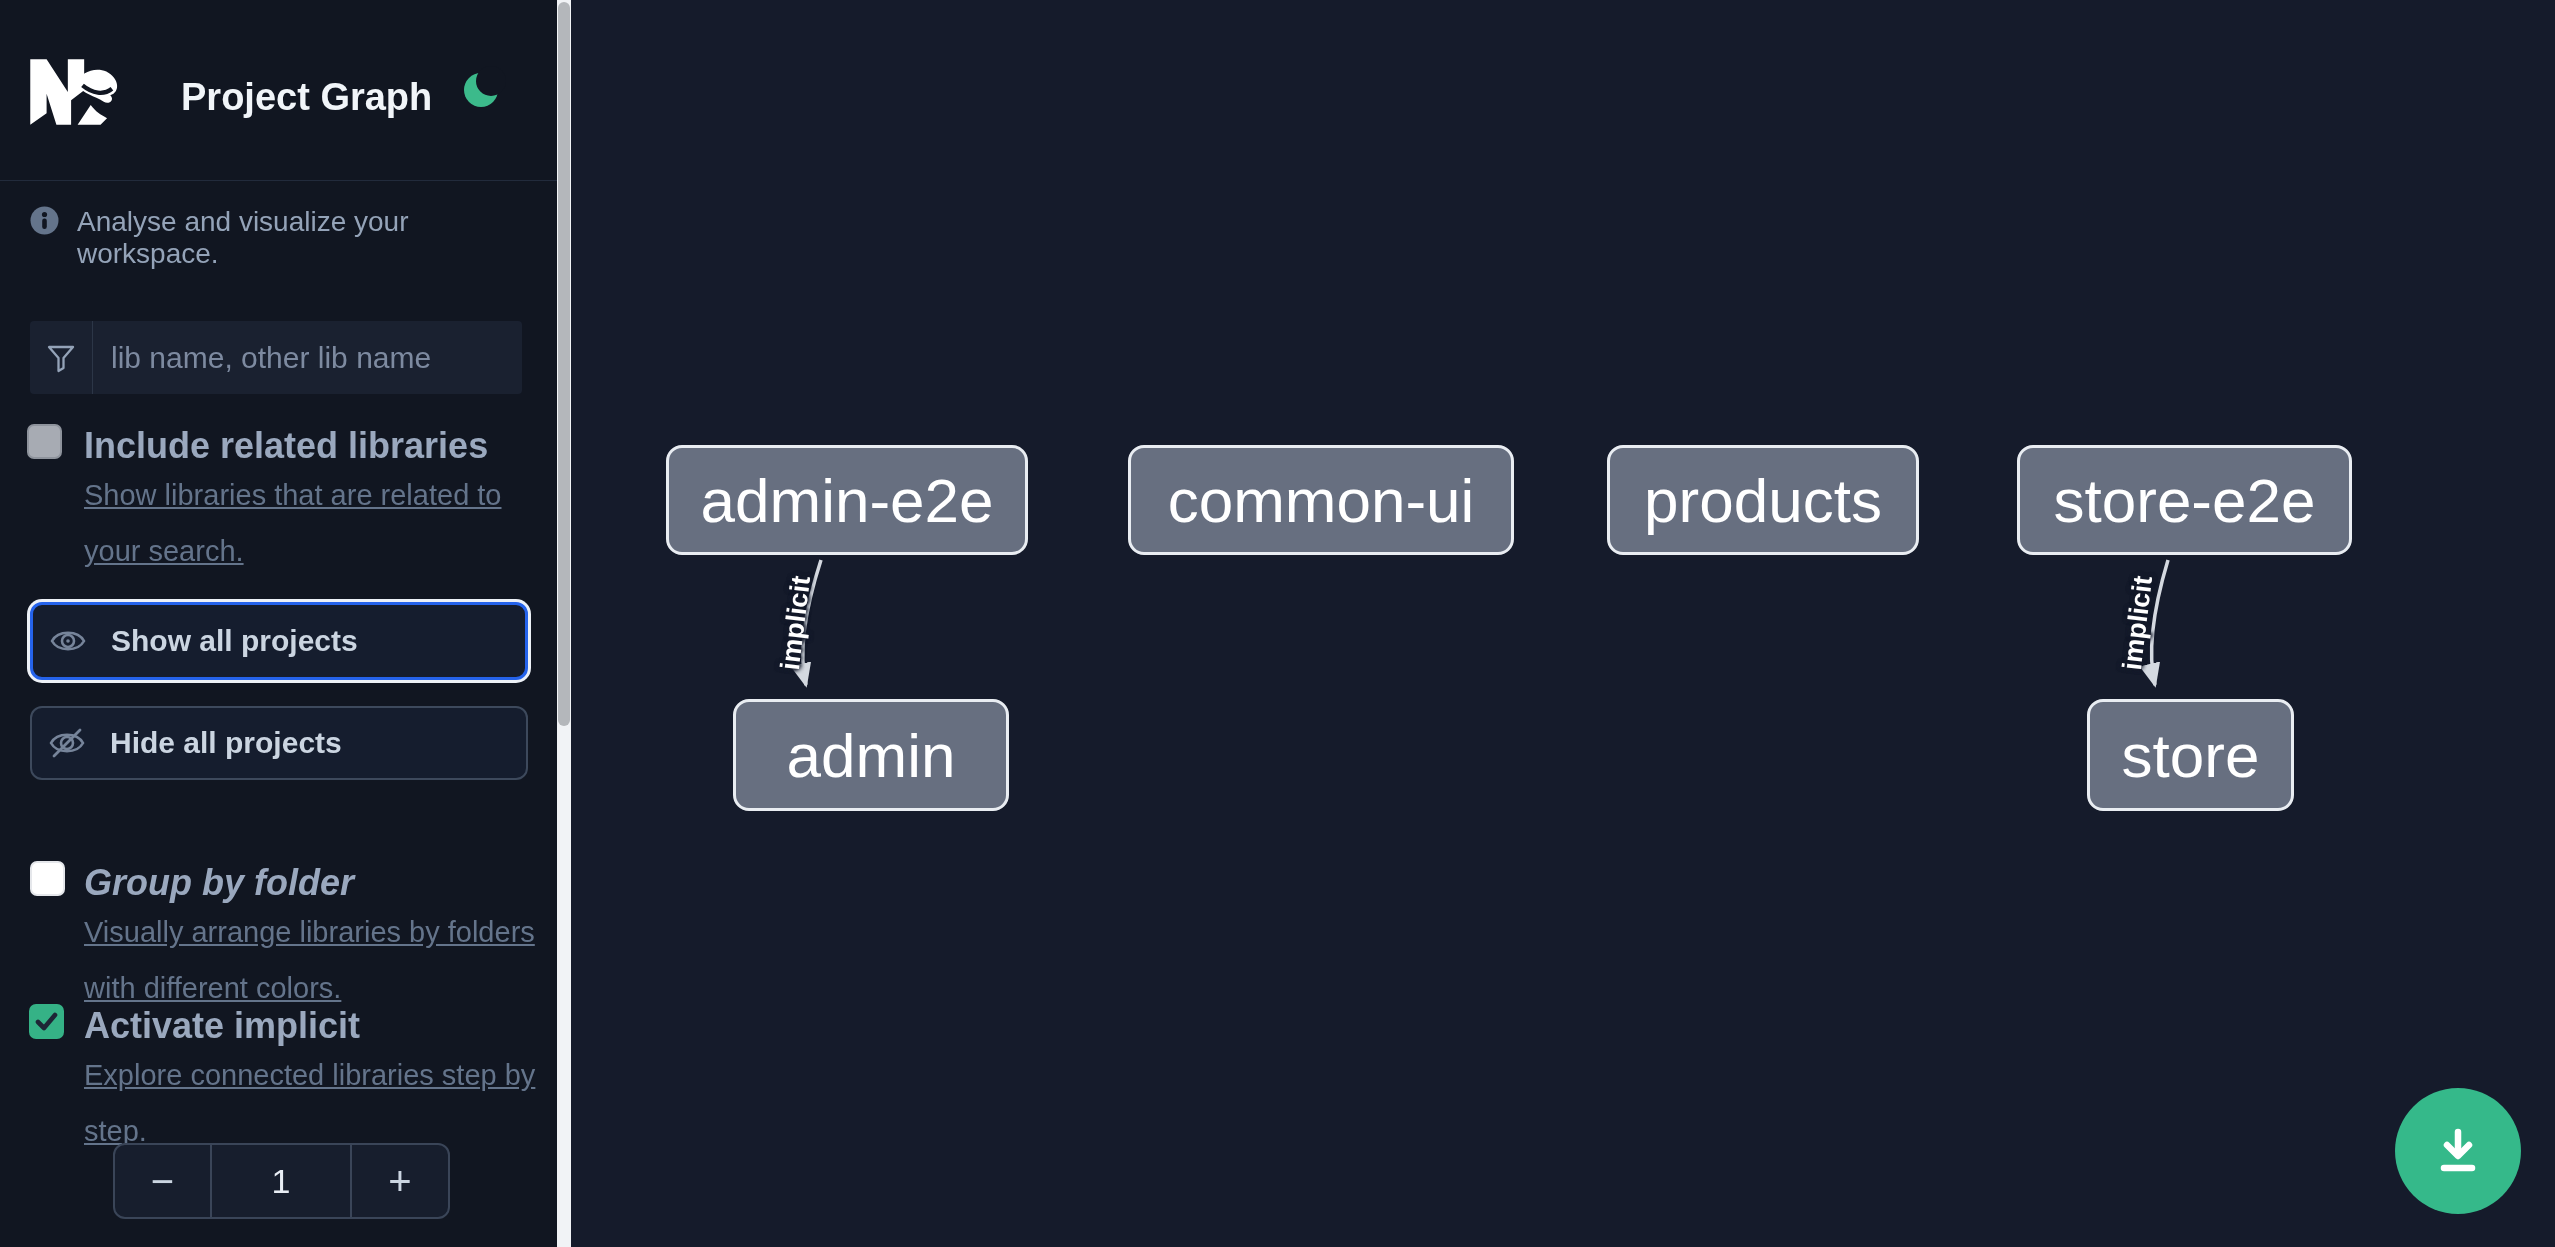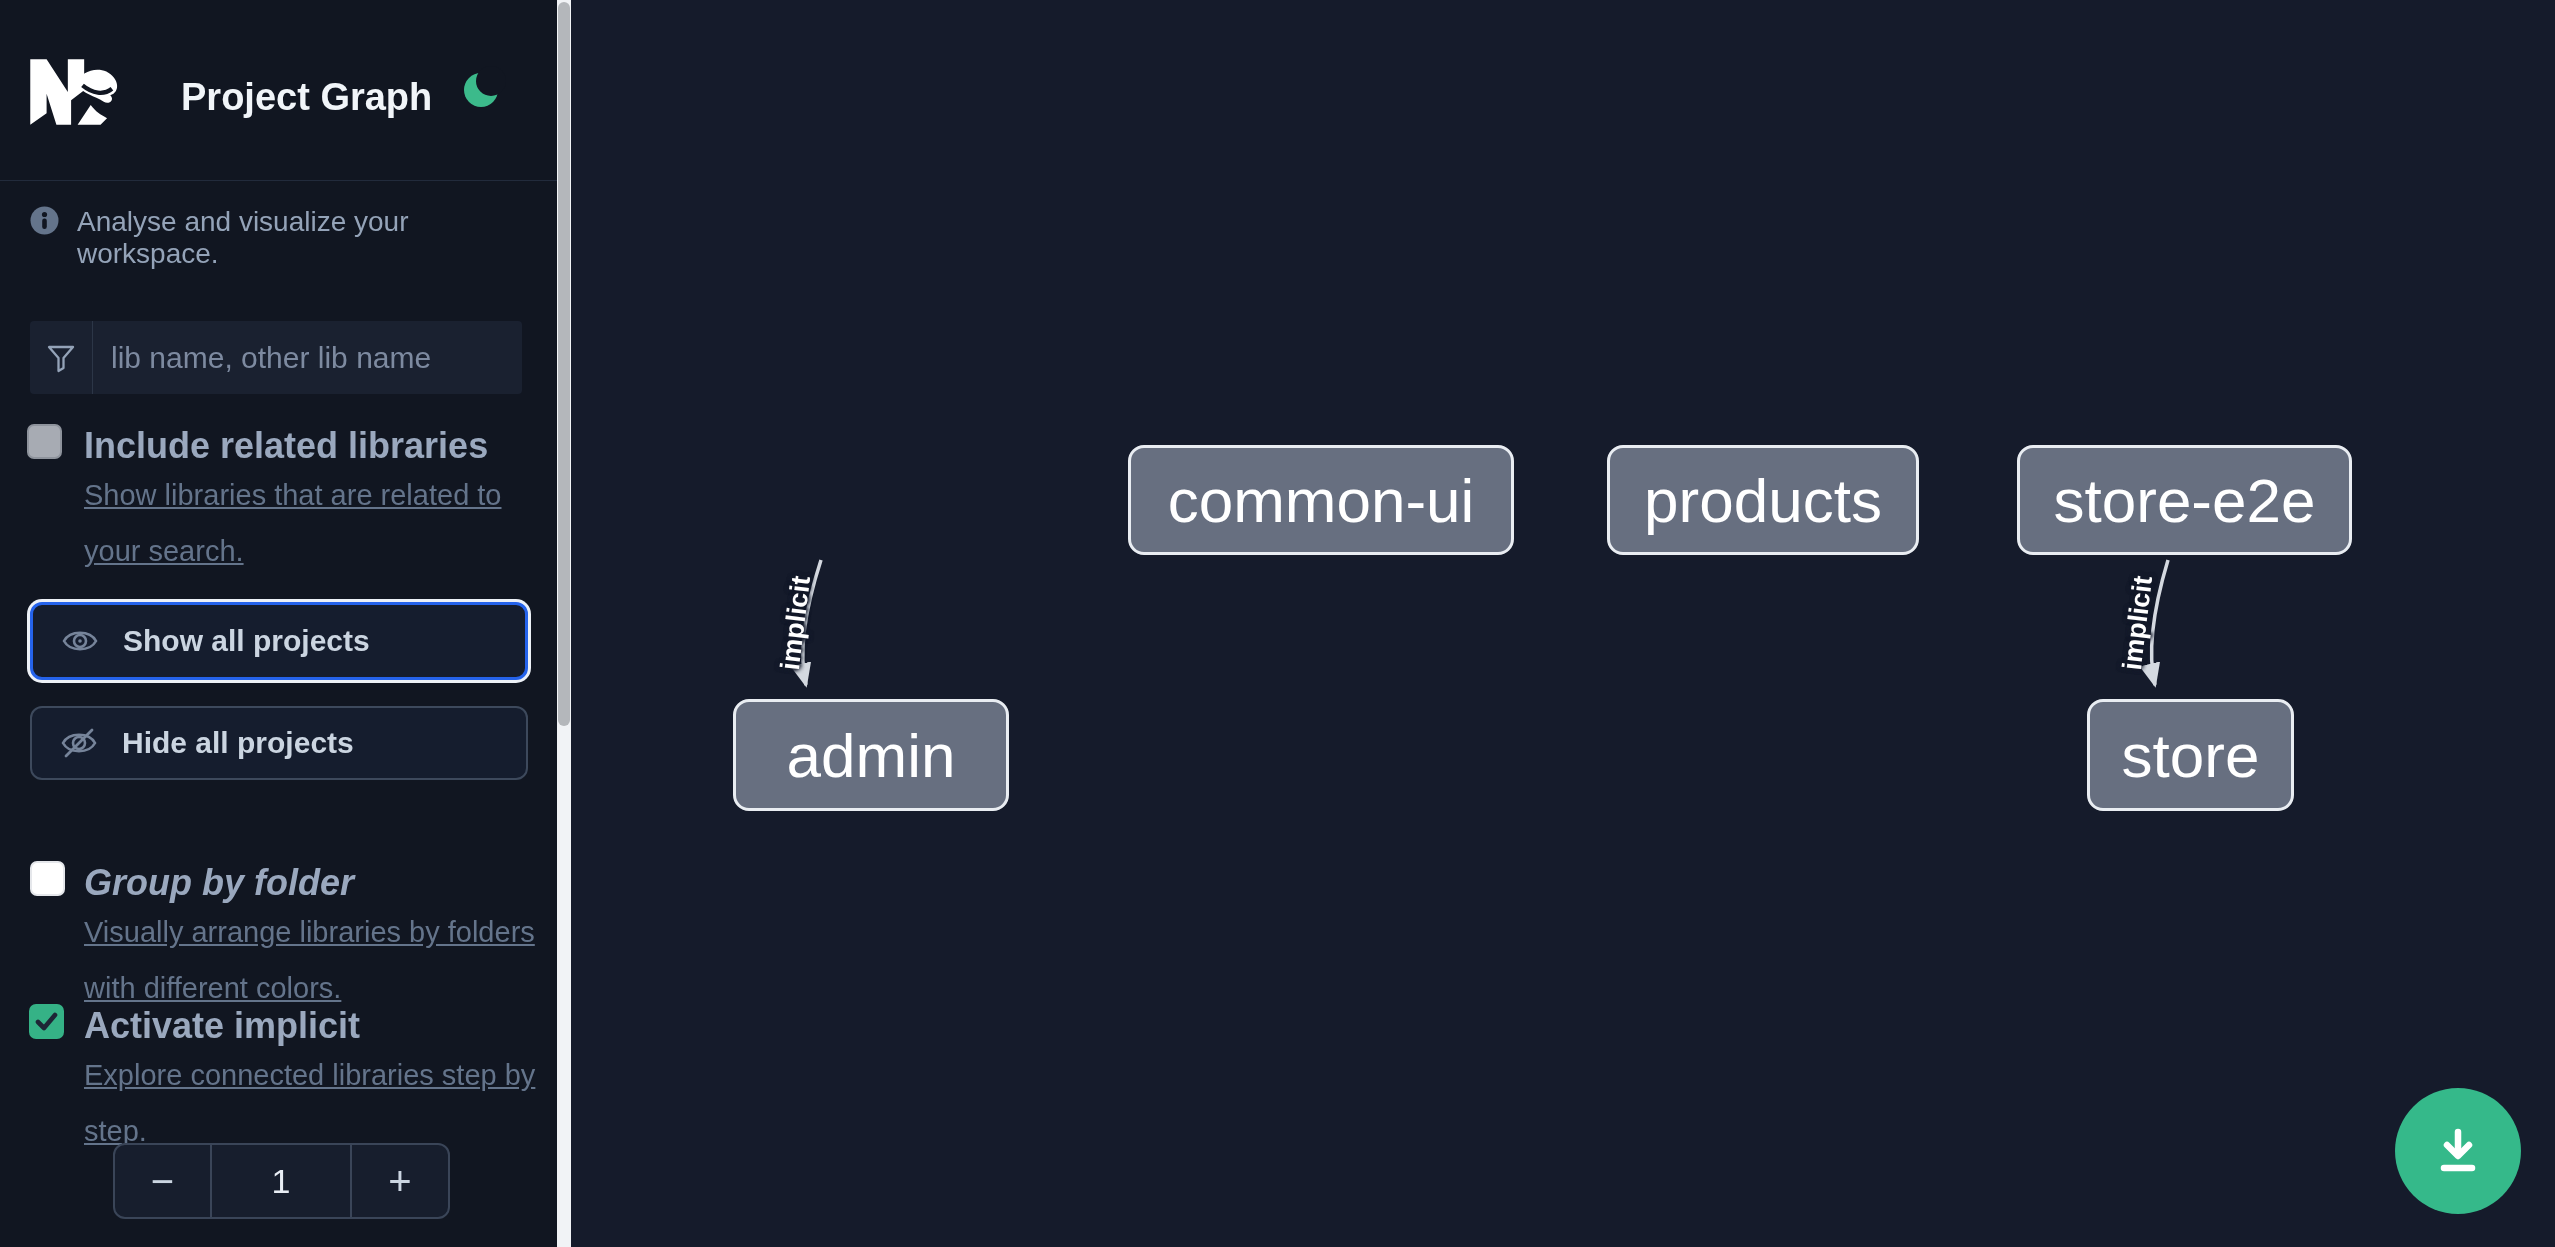--- a/index.html
+++ b/index.html
@@ -28,21 +28,21 @@
   .search-input::placeholder{color:#7d8aa0;opacity:1;}
 
   .checkbox{position:absolute;width:35px;height:35px;border-radius:7px;box-sizing:border-box;}
   .cb-gray{background:#a7abb3;border:2px solid #8e939c;}
   .cb-white{background:#ffffff;border:2px solid #e5e7eb;}
   .cb-green{background:#35b286;display:flex;align-items:center;justify-content:center;}
 
   .opt-label{position:absolute;left:84px;font-size:36px;font-weight:700;color:#9aa8be;}
   .opt-desc{position:absolute;left:84px;width:452px;font-size:29px;line-height:56px;color:#64748b;text-decoration:underline;}
 
-  .btn{position:absolute;left:30px;width:498px;display:flex;align-items:center;gap:24px;padding-left:28px;box-sizing:border-box;border-radius:12px;background:#151d2e;cursor:pointer;}
+  .btn{position:absolute;left:30px;width:498px;display:flex;align-items:center;gap:24px;padding-left:16px;box-sizing:border-box;border-radius:12px;background:#151d2e;cursor:pointer;}
   .btn-label{font-size:30px;font-weight:600;color:#cbd5e1;}
   .btn-show{top:602px;height:78px;border:3px solid #2563eb;box-shadow:0 0 0 3px #edf1f7;}
   .btn-hide{top:706px;height:74px;border:2px solid #3d495c;}
 
   .stepper{position:absolute;left:113px;top:1143px;width:337px;height:76px;border:2px solid #3a4558;border-radius:12px;background:#171e2d;display:flex;box-sizing:border-box;overflow:hidden;}
   .step-btn{flex:none;display:flex;align-items:center;justify-content:center;color:#cbd5e1;font-size:40px;cursor:pointer;}
   .step-dec{width:95px;}
   .step-val{width:142px;border-left:2px solid #3a4558;border-right:2px solid #3a4558;box-sizing:border-box;display:flex;align-items:center;justify-content:center;color:#e8edf4;font-size:34px;}
   .step-inc{flex:1;}
 
@@ -165,20 +165,23 @@
     <svg class="edges" viewBox="0 0 1984 1247">
       <defs>
         <marker id="arrow" markerWidth="8" markerHeight="8" refX="6.2" refY="3" orient="auto" markerUnits="strokeWidth">
           <path d="M0,0 L7,3 L0,6 Z" fill="#d4d9e0"></path>
         </marker>
       </defs>
       <path d="M250,560 C237,600 226,648 235,685" fill="none" stroke="#d4d9e0" stroke-width="3.5" marker-end="url(#arrow)"></path>
       <path d="M1597,560 C1585,600 1575,648 1584,685" fill="none" stroke="#d4d9e0" stroke-width="3.5" marker-end="url(#arrow)"></path>
     </svg>
 
+    <div class="gnode n-admin-e2e">
+        <span>admin-e2e</span>
+      </div>
     <div class="gnode n-common-ui">
         <span>common-ui</span>
       </div>
     <div class="gnode n-products">
         <span>products</span>
       </div>
     <div class="gnode n-store-e2e">
         <span>store-e2e</span>
       </div>
     <div class="gnode n-admin">

